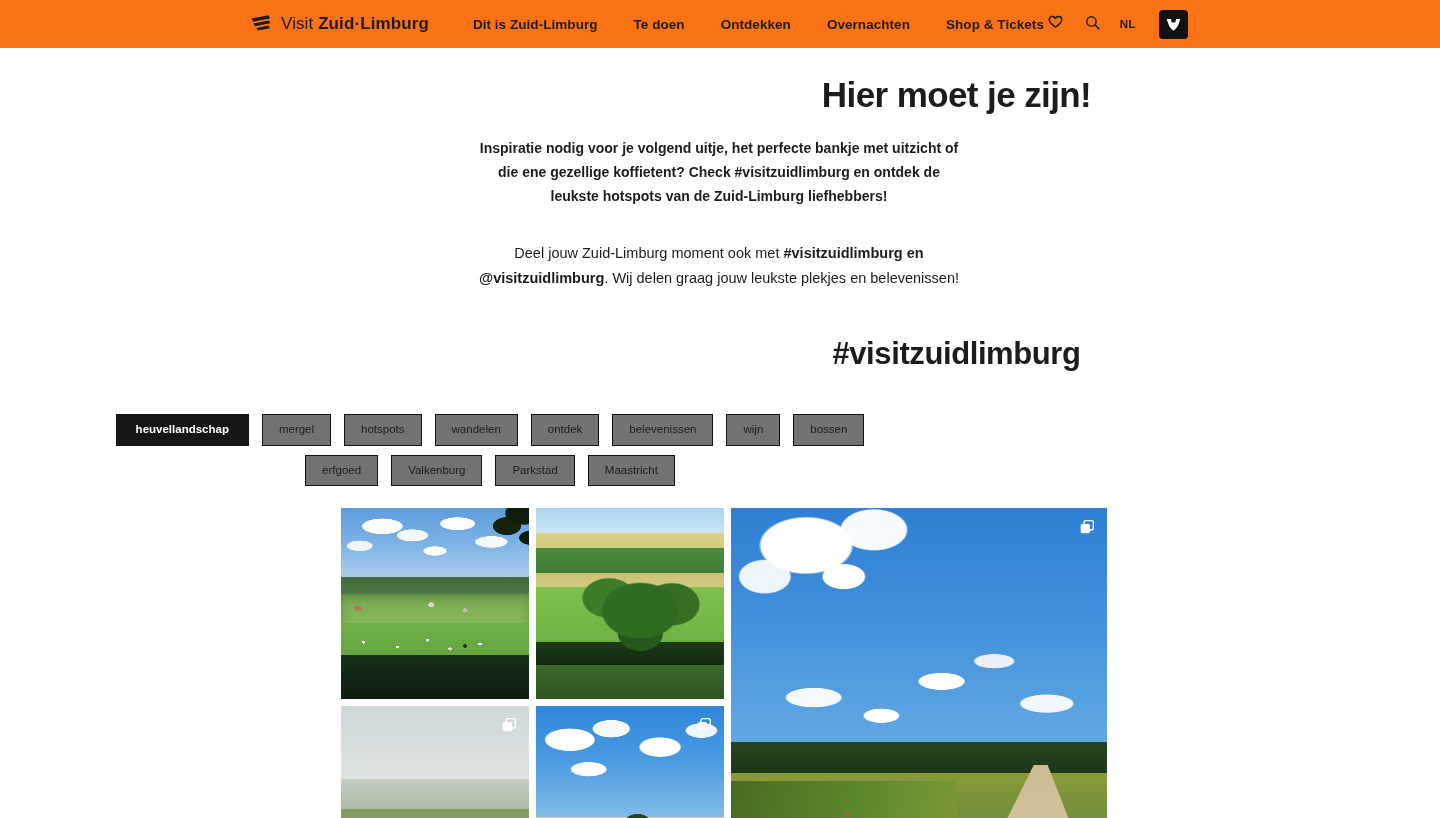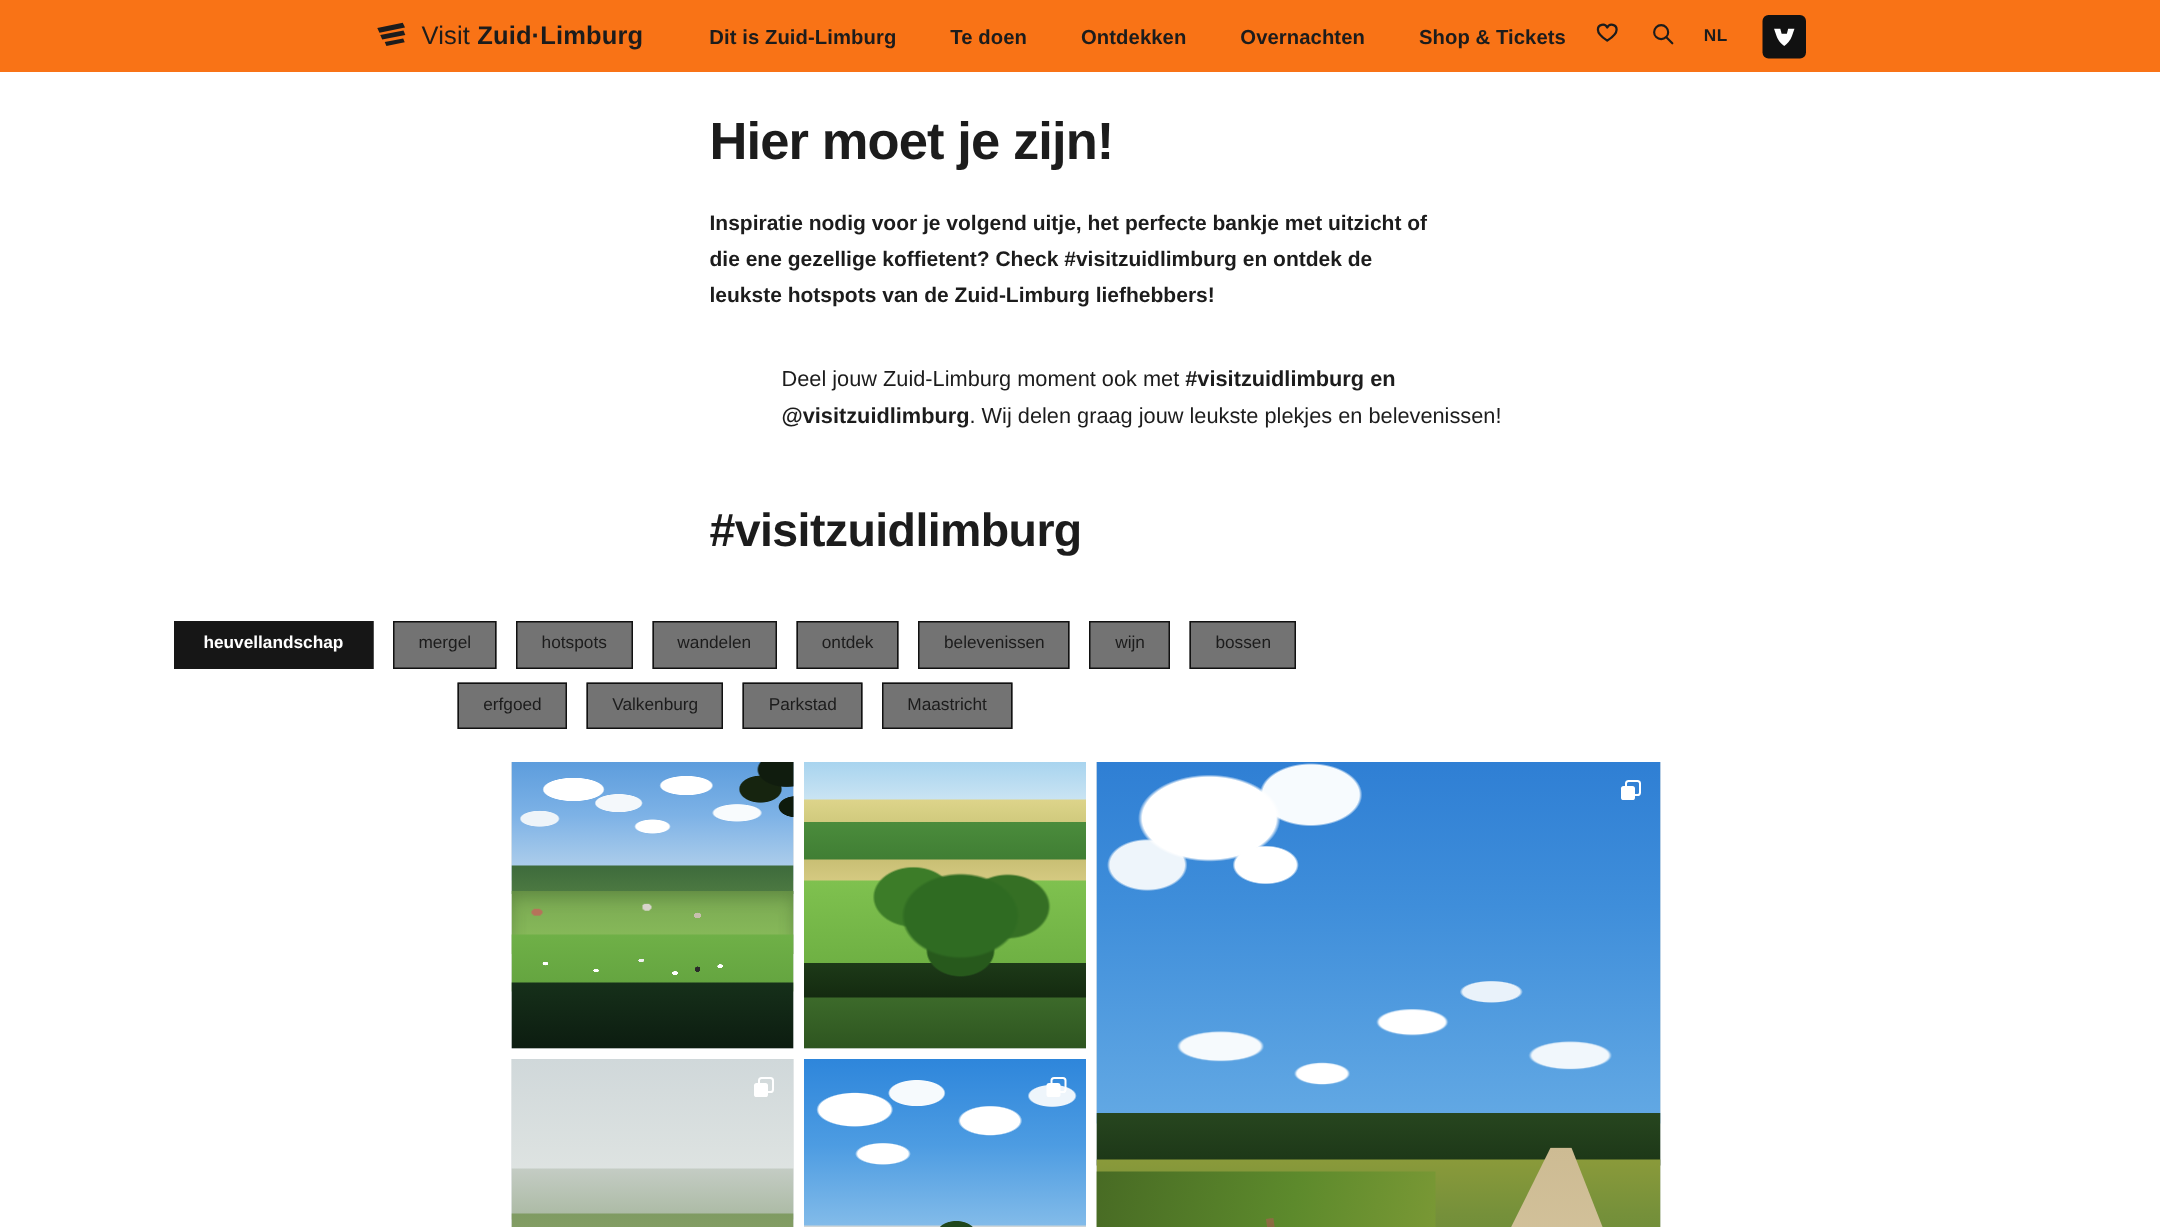--- a/index.html
+++ b/index.html
@@ -48,21 +48,21 @@
     text-decoration: none;
     padding: 6px 0;
     margin: 0 18px;
     white-space: nowrap;
     letter-spacing: .05px;
   }
   .nav-link:first-child { margin-left: 16px; }
 
   .header-tools {
     position: absolute;
-    right: 236px;
+    right: 252px;
     display: flex;
     align-items: center;
     gap: 16px;
   }
   .icon-btn {
     background: none;
     border: 0;
     padding: 2px;
     cursor: pointer;
     display: flex;
@@ -86,21 +86,21 @@
     background: #111111;
     border-radius: 4px;
     display: flex;
     align-items: center;
     justify-content: center;
     margin-left: 6px;
     cursor: pointer;
   }
 
   
-  .content { padding-left: 473px; padding-top: 27px; }
+  .content { padding-left: 473px; padding-top: 27px; text-align: center; }
 
   .page-title {
     font-size: 35px;
     font-weight: 800;
     letter-spacing: -.6px;
     line-height: 1.12;
     margin-bottom: 22px;
     color: #1c1c1c;
   }
 
@@ -111,21 +111,20 @@
     max-width: 492px;
     color: #1c1c1c;
   }
   .share-para {
     font-size: 14.5px;
     font-weight: 400;
     line-height: 1.72;
     max-width: 492px;
     margin-top: 33px;
     color: #1c1c1c;
-    margin-left: 48px;
   }
   .share-para strong { font-weight: 700; }
 
   .hashtag-title {
     font-size: 31px;
     font-weight: 800;
     letter-spacing: -.4px;
     margin-top: 45px;
     color: #1c1c1c;
   }

